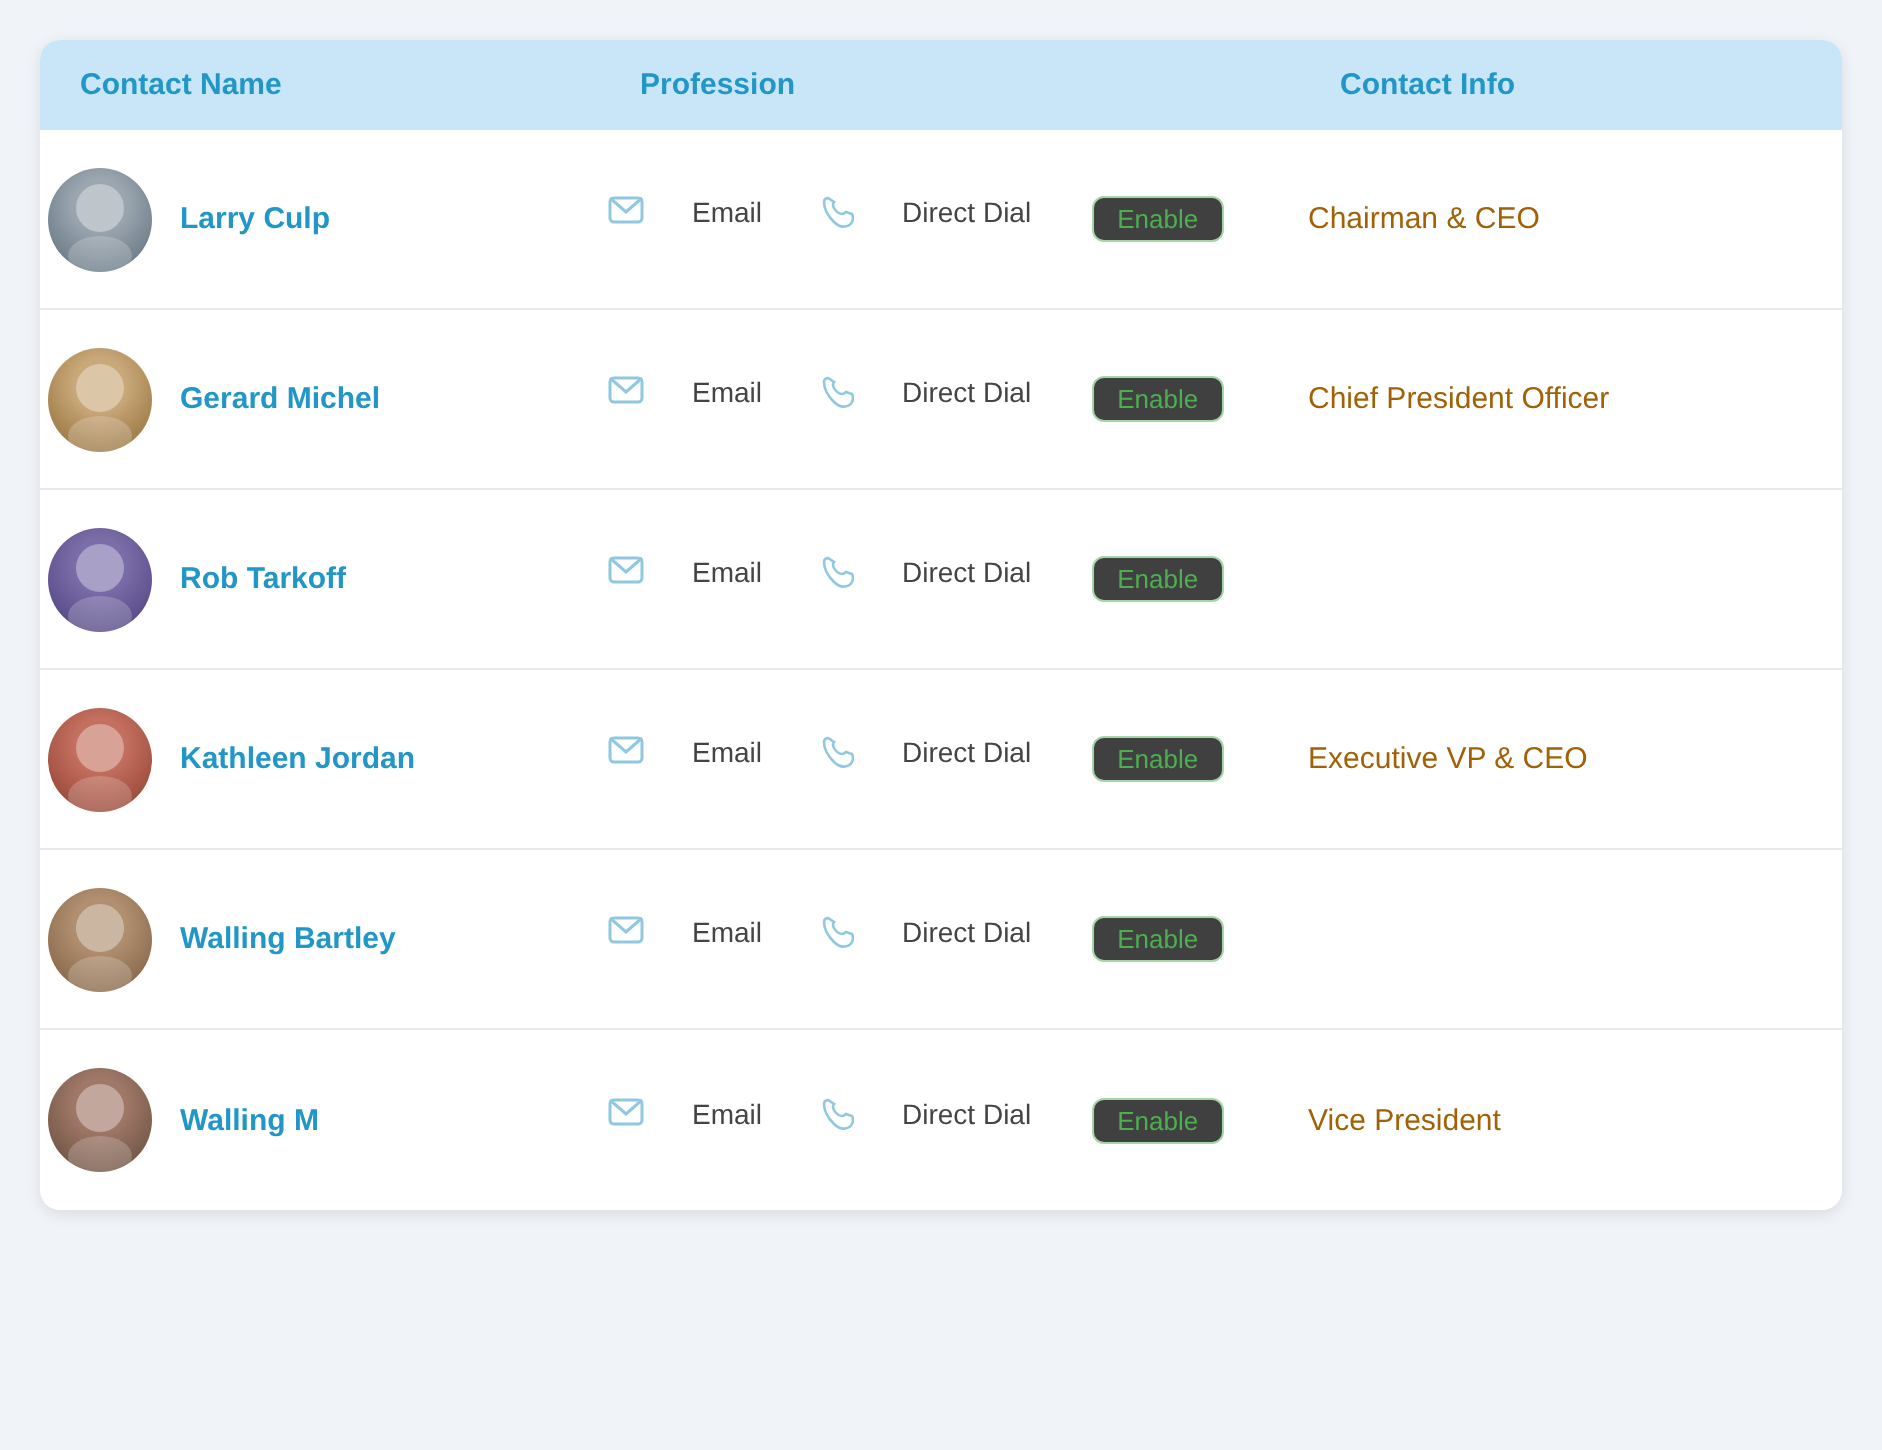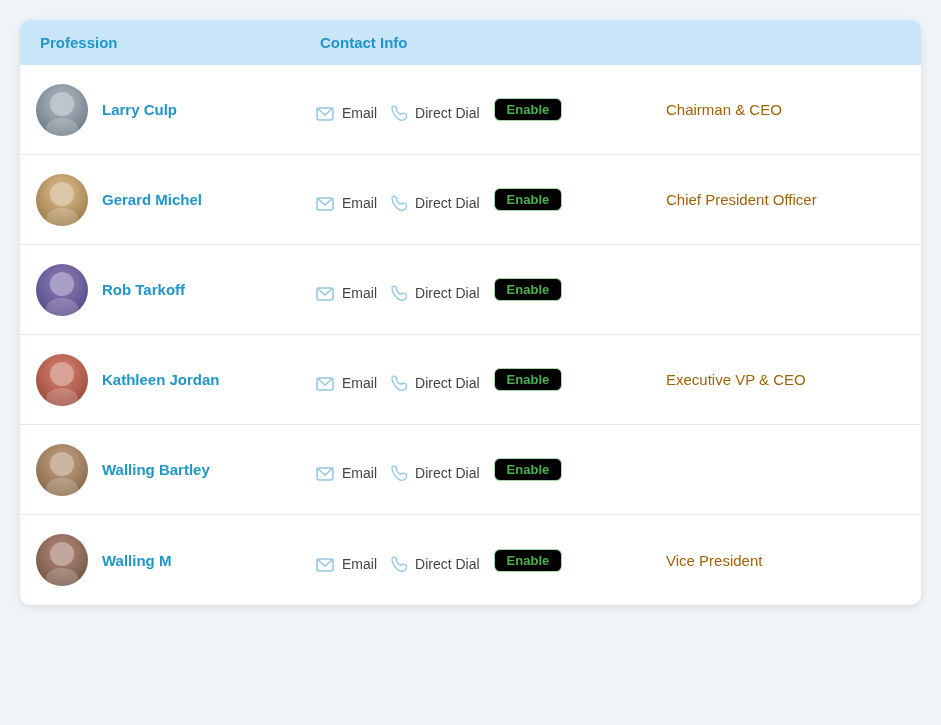--- a/index.html
+++ b/index.html
@@ -27,21 +27,21 @@
     }
     .col-header {
       font-size: 15px;
       font-weight: 700;
       color: #2196c7;
     }
     .table-row {
       display: grid;
       grid-template-columns: 280px 350px 1fr;
       align-items: center;
-      padding: 16px 16px;
+      padding: 16px 4px;
       border-bottom: 1px solid #e8e8e8;
       min-height: 90px;
     }
     .table-row:last-child {
       border-bottom: none;
     }
     .contact-name-cell {
       display: flex;
       align-items: center;
       gap: 14px;
@@ -66,54 +66,55 @@
     .av-kathleen { background: radial-gradient(circle at 50% 35%, #c47060 30%, #8a3a2a 100%); }
     .av-george { background: radial-gradient(circle at 50% 35%, #b09070 30%, #7a5a3a 100%); }
     .av-walling { background: radial-gradient(circle at 50% 35%, #a07868 30%, #604838 100%); }
     .contact-name {
       font-size: 15px;
       font-weight: 700;
       color: #2196c7;
     }
     .contact-info-cell {
       display: flex;
-      align-items: flex-end;
-      gap: 8px;
+      align-items: flex-start;
+      gap: 24px;
     }
     .info-label {
       font-size: 14px;
       color: #444;
       margin-right: 6px;
     }
     .enable-btn {
-      background: #000000;
+      background: #404040;
       color: #4caf50;
       border: 1.5px solid #a5d6a7;
       border-radius: 6px;
       padding: 3px 12px;
       font-size: 13px;
-      font-weight: 700;
+      font-weight: 400;
       cursor: pointer;
     }
     .profession-cell {
       font-size: 15px;
       color: #a16207;
     }
     
     .svg-icon {
       display: inline-block;
       vertical-align: middle;
     }
   </style>
 </head>
 <body>
 
 <div class="table-container">
 
   <div class="table-header">
+    <div class="col-header">Contact Name</div>
     <div class="col-header">Profession</div>
     <div class="col-header">Contact Info</div>
   </div>
 
   <div id="table-body">
       <div class="table-row">
     <div class="contact-name-cell">
       <div class="avatar av-larry">
     <svg width="52" height="52" viewBox="0 0 52 52">
 

